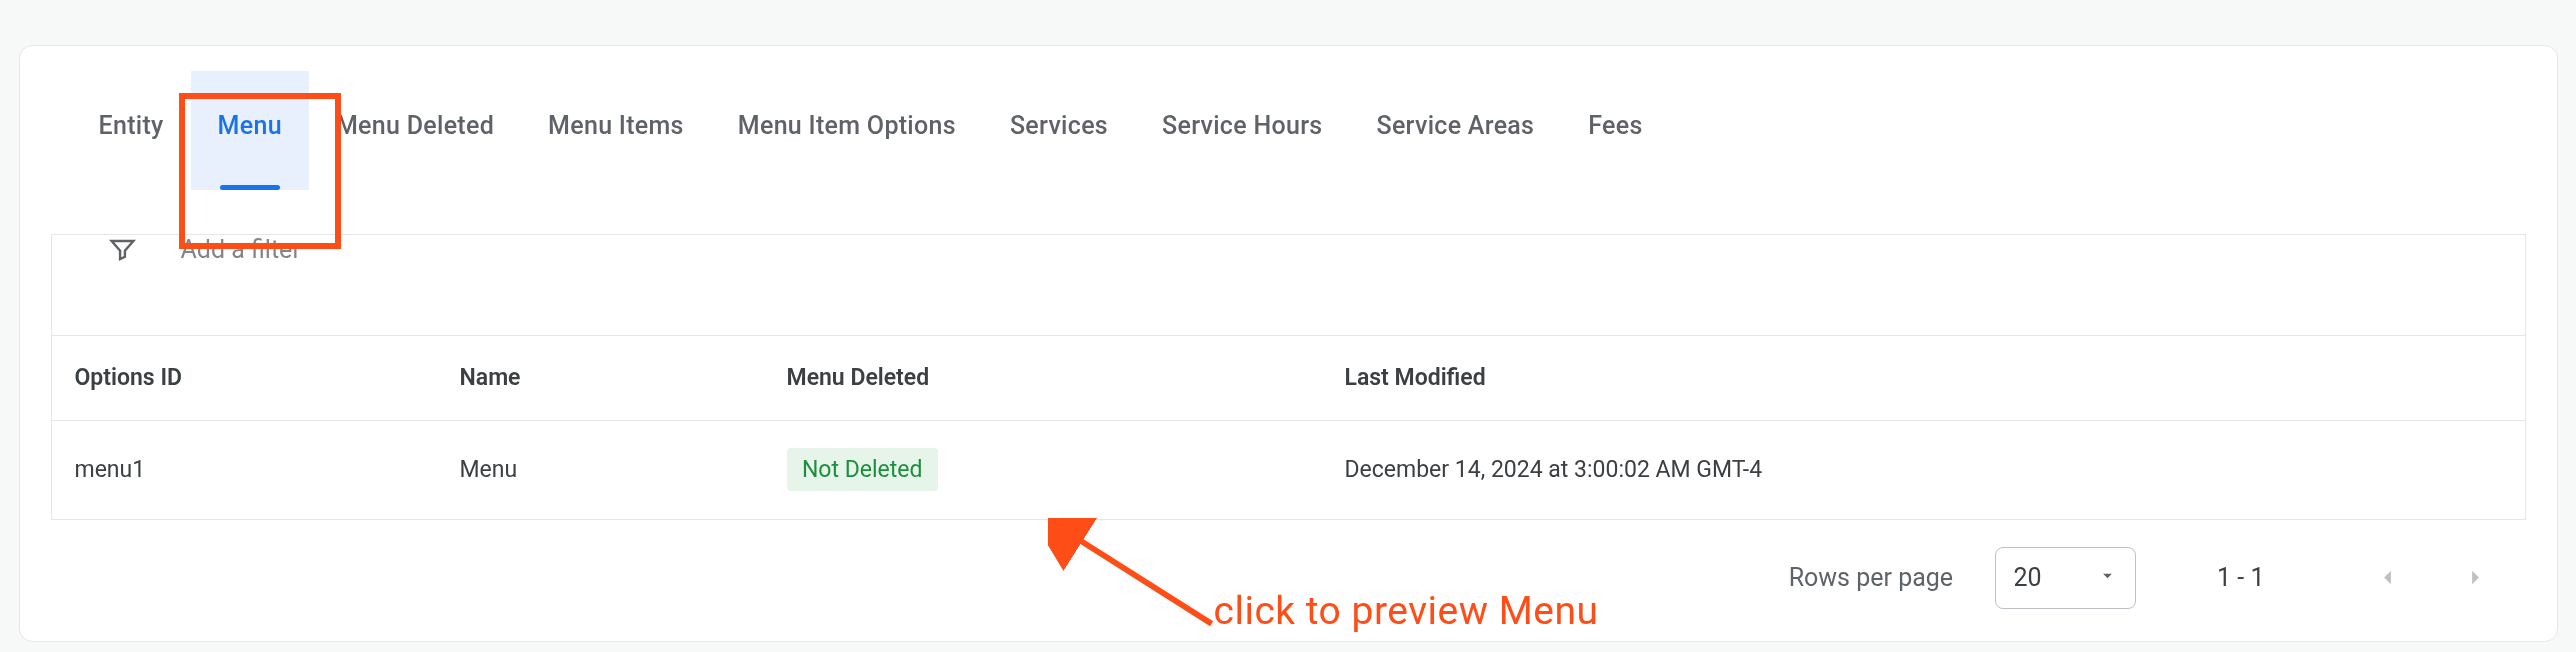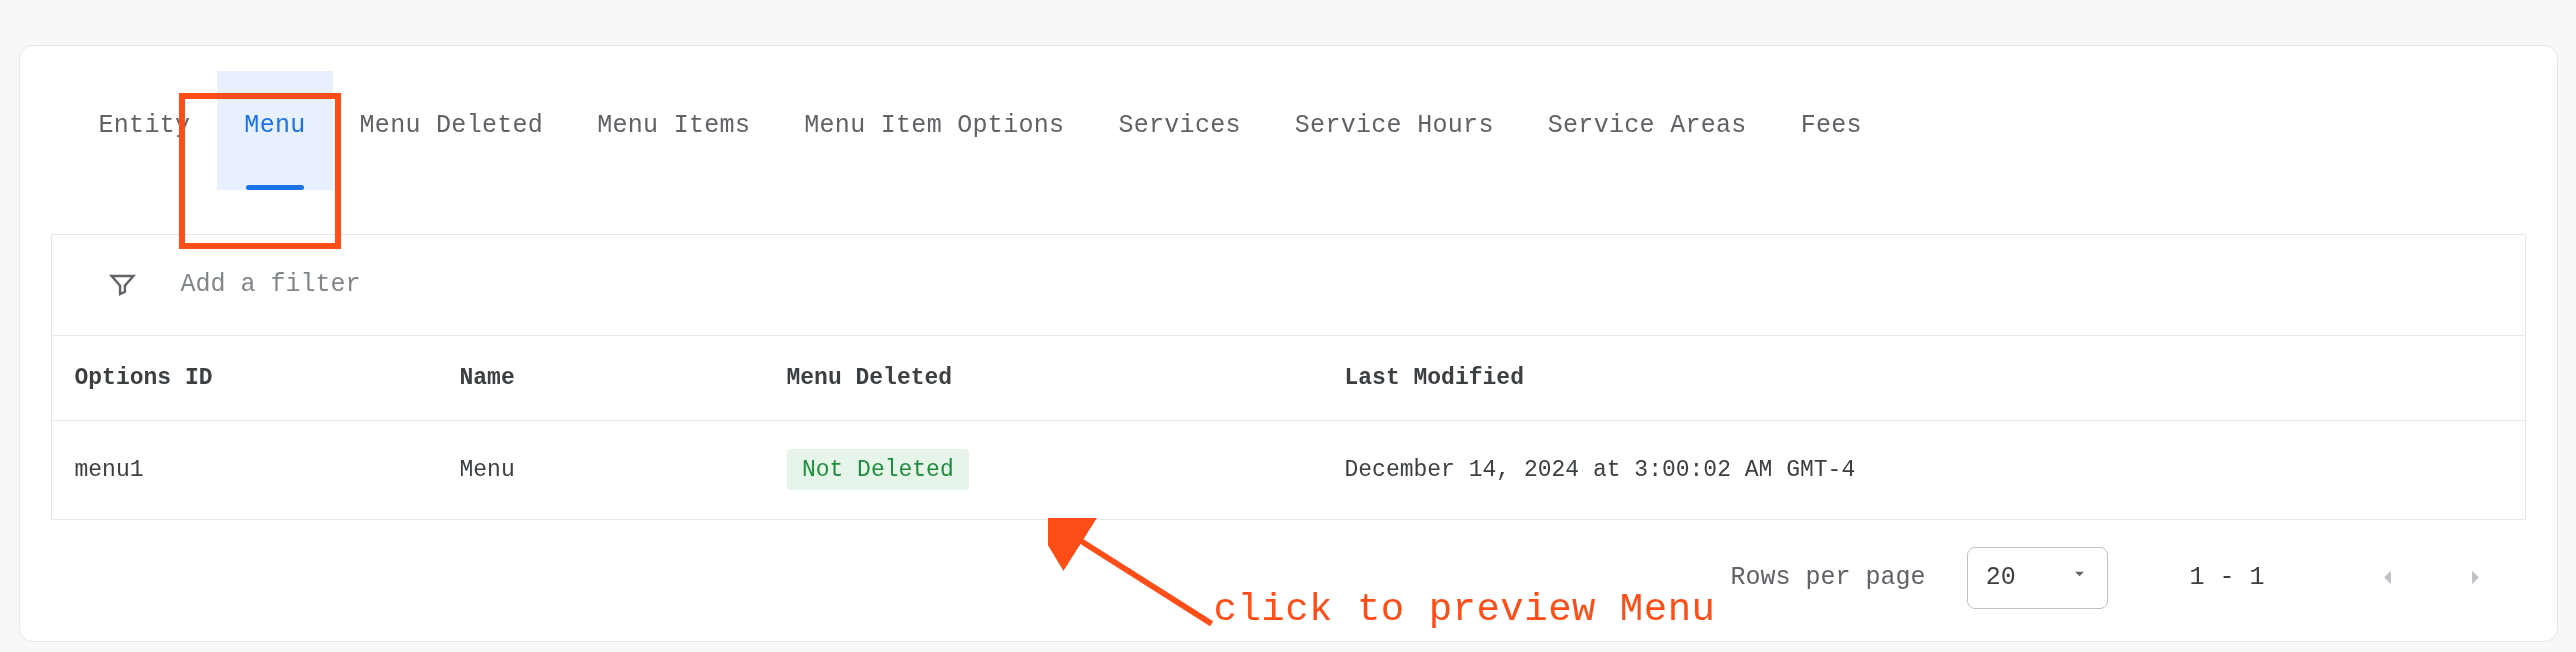--- a/index.html
+++ b/index.html
@@ -20,21 +20,20 @@
   .card {
     position: relative;
     background: #ffffff;
     border: 1px solid #e4e6e8;
     border-radius: 13.5px;
     width: 2539px;
     margin: 35px auto 0 auto;
     min-height: 597px;
     padding-top: 0;
     overflow: visible;
-    font-family: Liberation Mono, monospace;
   }
 
   
   .tabs {
     display: flex;
     align-items: stretch;
     gap: 0;
     padding: 25px 52px 0 52px;
     height: 144px;
   }
@@ -73,21 +72,20 @@
     border: 6.7px solid #ff4d17;
     pointer-events: none;
   }
 
   
   .filter-bar {
     margin: 44px 31px 0 31px;
     border: 1px solid #e4e6e8;
     height: 102px;
     display: flex;
-    align-items: center;
     padding: 0 56px;
     gap: 44px;
   }
   .filter-icon svg { display:block; }
   .filter-text {
     font-size: 25px;
     color: #80868b;
   }
 
   

